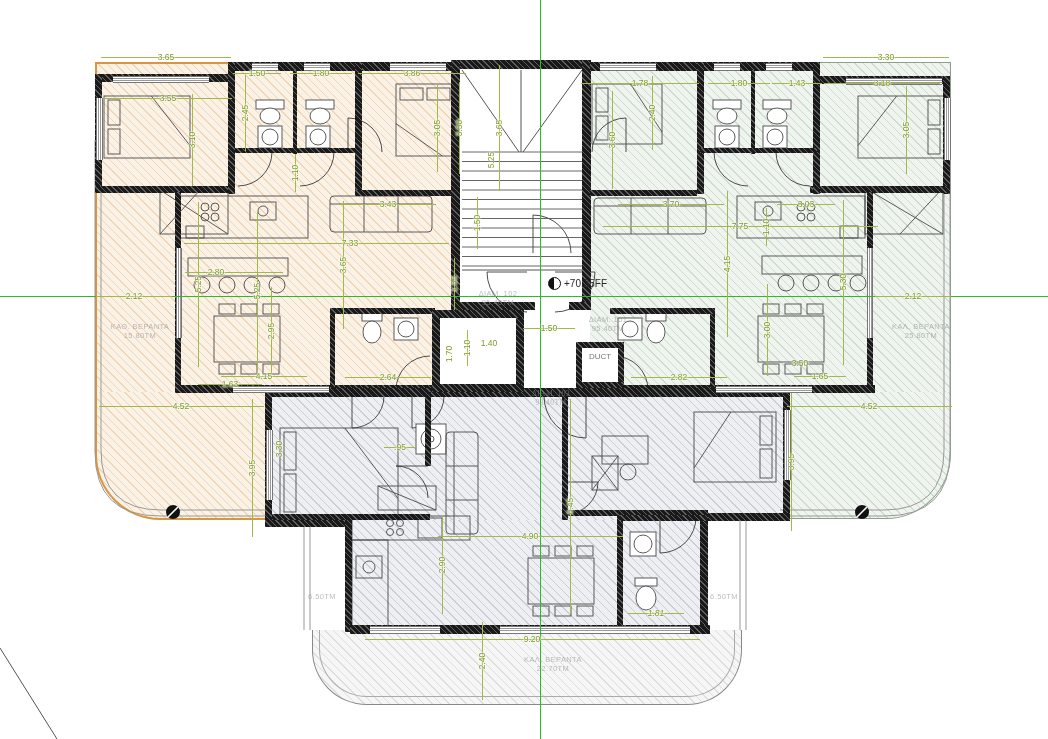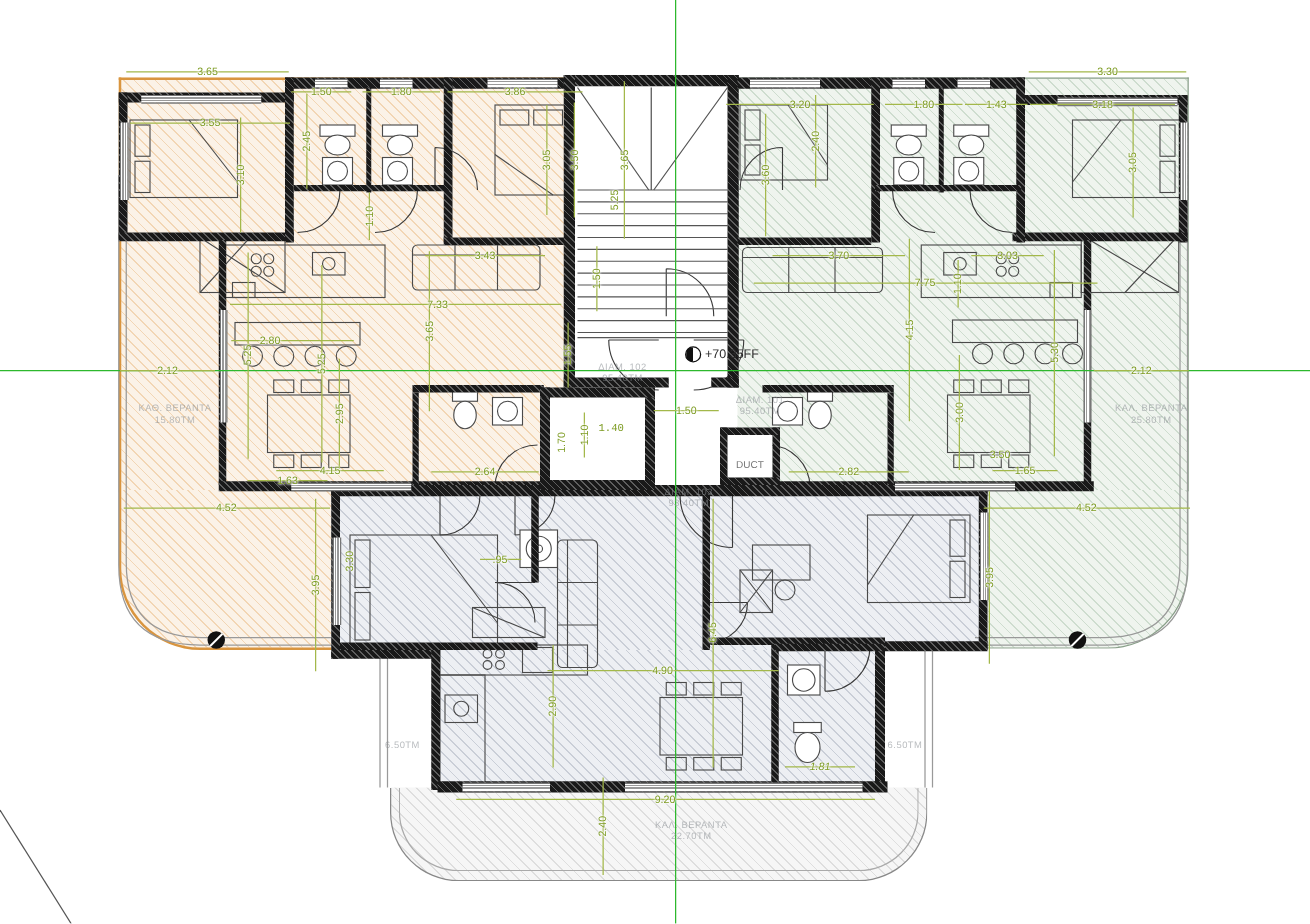--- a/index.html
+++ b/index.html
@@ -25,21 +25,21 @@
   .dim{position:absolute;font-size:8.5px;color:var(--dimc);white-space:nowrap;
        transform:translate(-50%,-50%);text-shadow:0 0 2px #fff,0 0 2px #fff,0 0 3px #fff;z-index:30;}
   .dim.v{transform:translate(-50%,-50%) rotate(-90deg);}
   .dline{position:absolute;background:var(--dimlc);z-index:29;}
   .area{position:absolute;transform:translate(-50%,-50%);text-align:center;
         font-size:7.5px;line-height:9px;letter-spacing:.4px;color:rgba(138,143,148,.60);z-index:28;white-space:nowrap;}
   #lvl{position:absolute;left:536px;top:277px;z-index:32;display:flex;align-items:center;gap:3px;padding-left:12px;}
   #lvl .sym{width:11px;height:11px;border-radius:50%;border:1px solid #111;
             background:linear-gradient(90deg,#111 0 50%,#fff 50% 100%);}
   #lvl .txt{font-size:10px;color:#2a2a2a;}
-  #ductlab{position:absolute;left:600px;top:372px;transform:translate(-50%,-50%);
+  #ductlab{position:absolute;left:600px;top:356px;transform:translate(-50%,-50%);
            font-size:8px;color:#777;z-index:31;text-shadow:0 0 2px #fff;}
   svg{position:absolute;left:0;top:0;z-index:20;pointer-events:none;}
   .lay{position:absolute;inset:0;}
 </style>
 </head>
 <body>
 
 <div id="plan" style="--dimc: #7e9c24; --dimlc: #a3b84a;">
 
   <i class="fO" style="left:95px;top:62px;width:363px;height:330px;border-left:2px solid #d9953f;border-top:2px solid #d9953f;"></i>
@@ -457,27 +457,27 @@
       <i class="dline" style="left: 499px; top: 65px; width: 1px; height: 126px;"></i>
       <span class="dim v" style="left: 499px; top: 128px;">3.65</span>
       <span class="dim v" style="left: 491px; top: 160px;">5.25</span>
       <i class="dline" style="left: 477px; top: 197px; width: 1px; height: 52px;"></i>
       <span class="dim v" style="left: 477px; top: 223px;">1.50</span>
       <i class="dline" style="left: 454px; top: 258px; width: 1px; height: 52px;"></i>
       <span class="dim v" style="left: 454px; top: 284px;">1.55</span>
       <span class="dim v" style="left: 449px; top: 354px;">1.70</span>
       <i class="dline" style="left: 467px; top: 330px; width: 1px; height: 36px;"></i>
       <span class="dim v" style="left: 467px; top: 348px;">1.10</span>
-      <span class="dim" style="left: 489px; top: 343px; font-family: Liberation Mono, monospace;">1.40</span>
+      <span class="dim" style="left: 489px; top: 343px;">1.40</span>
       <i class="dline" style="left: 523px; top: 328px; width: 52px; height: 1px;"></i>
       <span class="dim" style="left: 549px; top: 328px;">1.50</span>
       <i class="dline" style="left: 823px; top: 57px; width: 126px; height: 1px;"></i>
       <span class="dim" style="left: 886px; top: 57px;">3.30</span>
       <i class="dline" style="left: 581px; top: 83px; width: 118px; height: 1px;"></i>
-      <span class="dim" style="left: 640px; top: 83px;">3.20</span>
+      <span class="dim" style="left: 640px; top: 83px;">1.78</span>
       <i class="dline" style="left: 708px; top: 83px; width: 62px; height: 1px;"></i>
       <span class="dim" style="left: 739px; top: 83px;">1.80</span>
       <i class="dline" style="left: 772px; top: 83px; width: 50px; height: 1px;"></i>
       <span class="dim" style="left: 797px; top: 83px;">1.43</span>
       <i class="dline" style="left: 824px; top: 83px; width: 116px; height: 1px;"></i>
       <span class="dim" style="left: 882px; top: 83px;">3.18</span>
       <i class="dline" style="left: 612px; top: 91px; width: 1px; height: 98px;"></i>
       <span class="dim v" style="left: 612px; top: 140px;">3.60</span>
       <i class="dline" style="left: 652px; top: 76px; width: 1px; height: 74px;"></i>
       <span class="dim v" style="left: 652px; top: 113px;">2.40</span>
@@ -541,21 +541,21 @@
         <div>6.50ΤΜ</div>
       </div>
       <div class="area" style="left: 498px; top: 298px;">
         <div>ΔΙΑΜ. 102</div>
         <div>95.40ΤΜ</div>
       </div>
       <div class="area" style="left: 608px; top: 324px;">
         <div>ΔΙΑΜ. 101</div>
         <div>95.40ΤΜ</div>
       </div>
-      <div class="area" style="left: 551px; top: 398px;">
+      <div class="area" style="left: 551px; top: 398px; font-family: Liberation Serif, serif;">
         <div>ΔΙΑΜ. 103</div>
         <div>93.40ΤΜ</div>
       </div>
     </div>
 
   <div id="lvl">
     <span class="sym"></span>
     <span class="txt">+70.35FF</span>
   </div>
   <div id="ductlab">DUCT</div>

